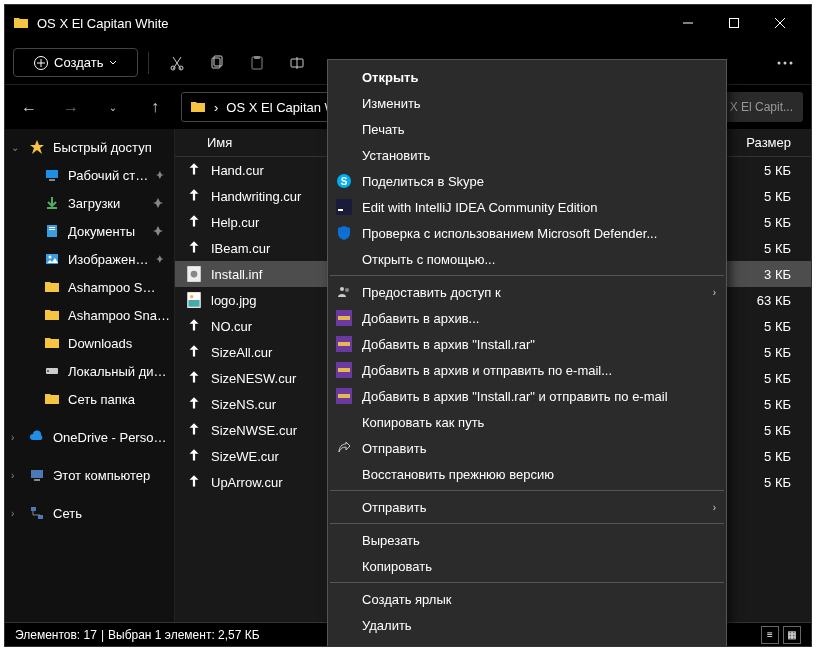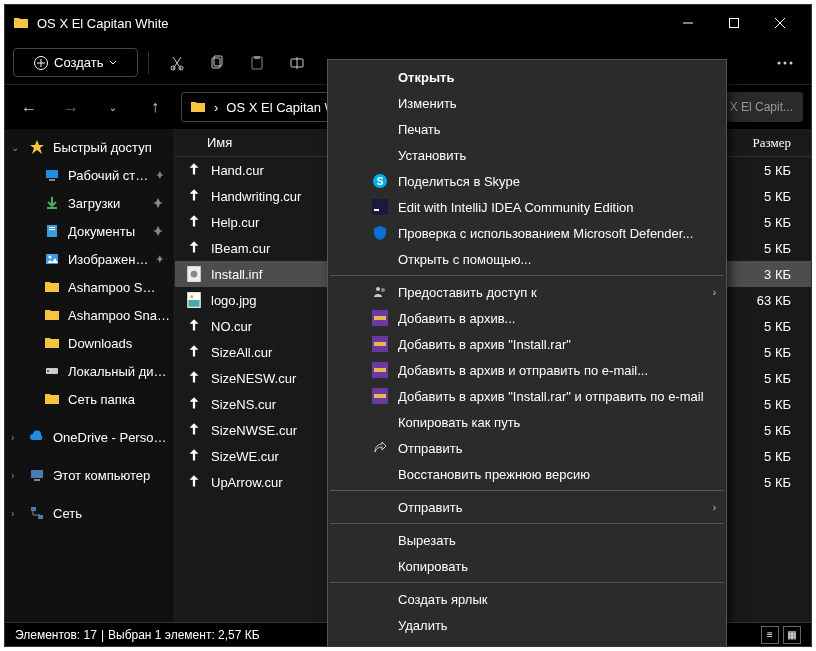--- a/index.html
+++ b/index.html
@@ -25,32 +25,32 @@
 .sbitem { height:28px; display:flex; align-items:center; padding:0 4px 0 18px; gap:8px; white-space:nowrap; overflow:hidden; }
 .sbitem .chev { width:10px; color:#888; font-size:10px; margin-left:-12px; }
 .sbitem .pin { width:12px; color:#888; font-size:10px; margin-left:auto; margin-right:6px; }
 .sbicon { width:16px; height:16px; flex-shrink:0; }
 .sbgroup { padding-left:21px; }
 .sbtop { font-weight:400; }
 .sbspace { height:10px; }
 .filearea { flex:1; display:flex; flex-direction:column; background:#191919; }
 .columns { height:28px; display:flex; align-items:center; border-bottom:1px solid #333; padding:0 4px; }
 .colname { width:160px; padding-left:28px; }
-.colsize { margin-left:auto; width:72px; text-align:right; padding-right:16px;font-family:Liberation Serif, serif; }
+.colsize { margin-left:auto; width:72px; text-align:right; padding-right:16px; }
 .filelist { flex:1; overflow:hidden; }
 .filerow { height:26px; display:flex; align-items:center; padding:0 4px; }
 .filerow.sel { background:#4d4d4d; }
 .ficon { width:18px; height:18px; margin-left:6px; margin-right:8px; flex-shrink:0; }
 .fname { width:150px; white-space:nowrap; overflow:hidden; }
 .fsize { margin-left:auto; width:72px; text-align:right; padding-right:16px; }
 .statusbar { height:24px; border-top:1px solid #333; display:flex; align-items:center; padding:0 10px; font-size:12px; gap:4px; }
 .viewbtn { width:18px; height:18px; border:1px solid #666; margin-left:4px; display:flex; align-items:center; justify-content:center; font-size:10px; }
 
 .ctx { position:absolute; top:54px; left:322px; width:400px; background:#2b2b2b; border:1px solid #555; box-shadow:4px 4px 10px rgba(0,0,0,0.6); padding:4px 0; z-index:10; color:#fff; font-size:13px; }
-.ctxitem { height:26px; display:flex; align-items:center; padding:0 30px 0 34px; position:relative; white-space:nowrap;margin-left:36px; }
+.ctxitem { height:26px; display:flex; align-items:center; padding:0 30px 0 34px; position:relative; white-space:nowrap; }
 .ctxitem .cicon { position:absolute; left:8px; width:16px; height:16px; }
 .ctxitem .sub { position:absolute; right:10px; font-size:10px; color:#ccc; }
 .ctxsep { height:1px; background:#555; margin:3px 2px; }
 .highlight { position:absolute; border:3px solid #e63030; border-radius:10px; pointer-events:none; }
 
 svg { display:block; }
 .folder-yellow { fill:#f5c542; }
 .star { fill:#f5c542; }
 </style>
 </head>

